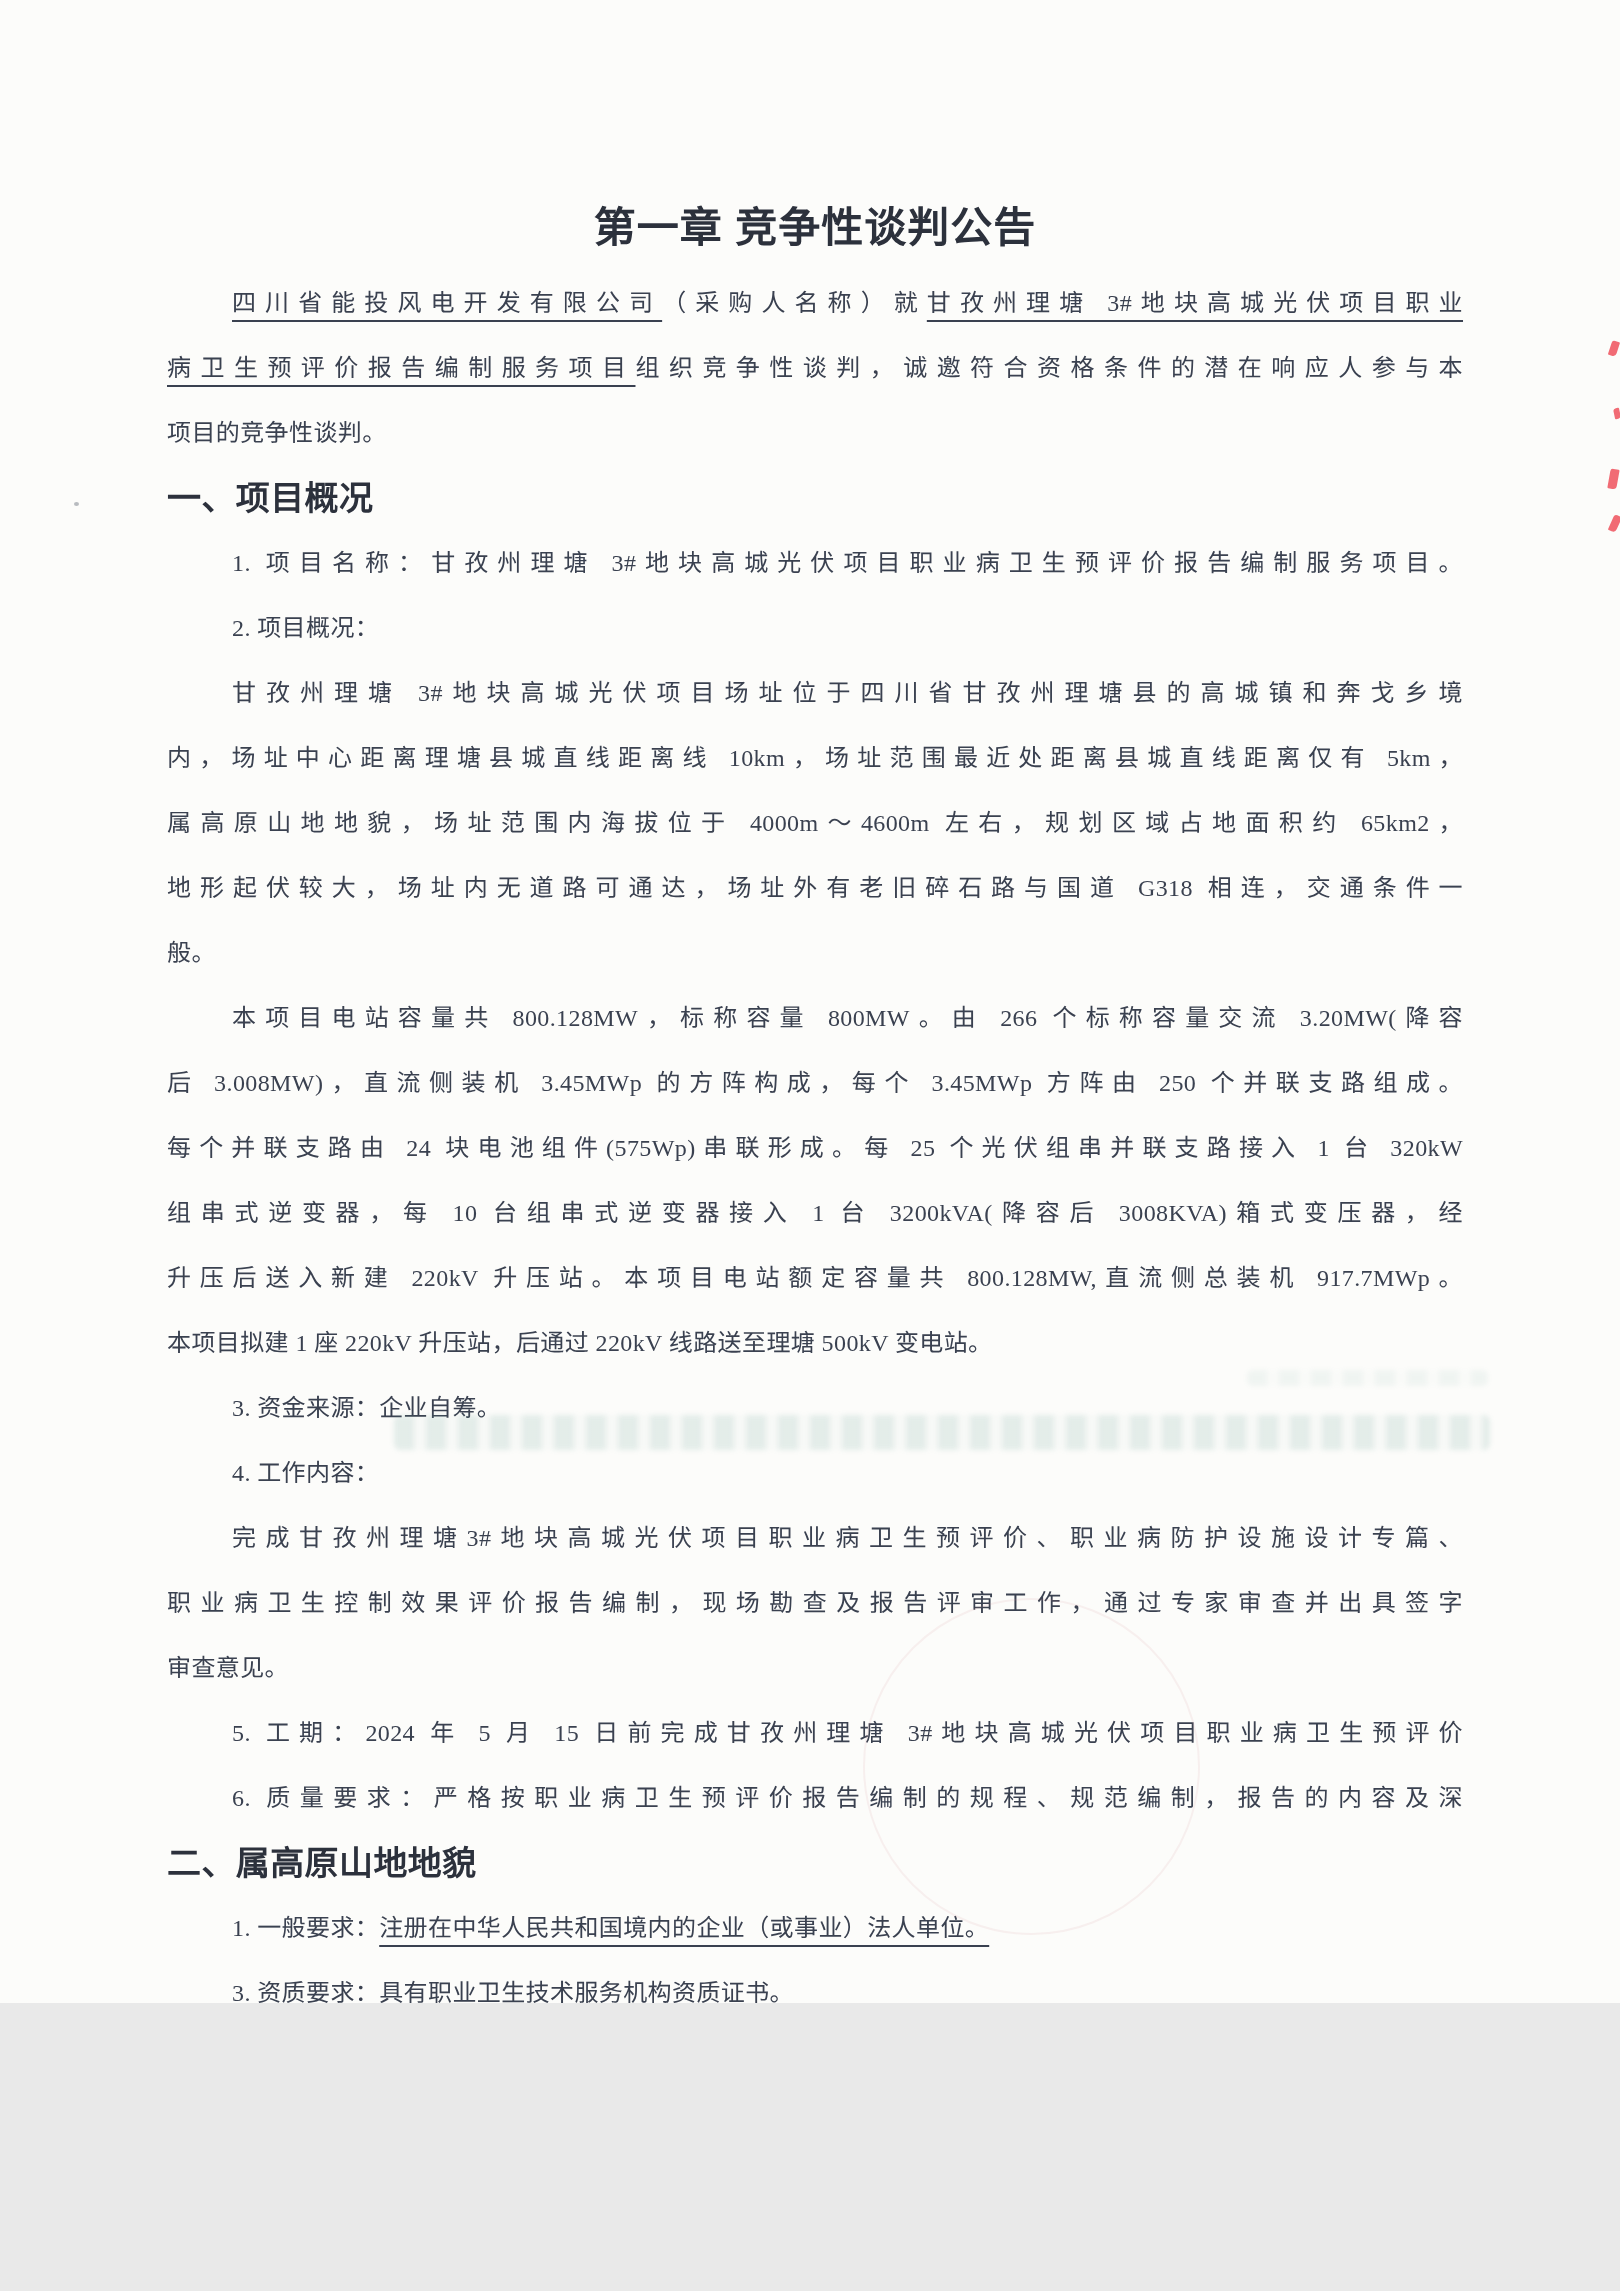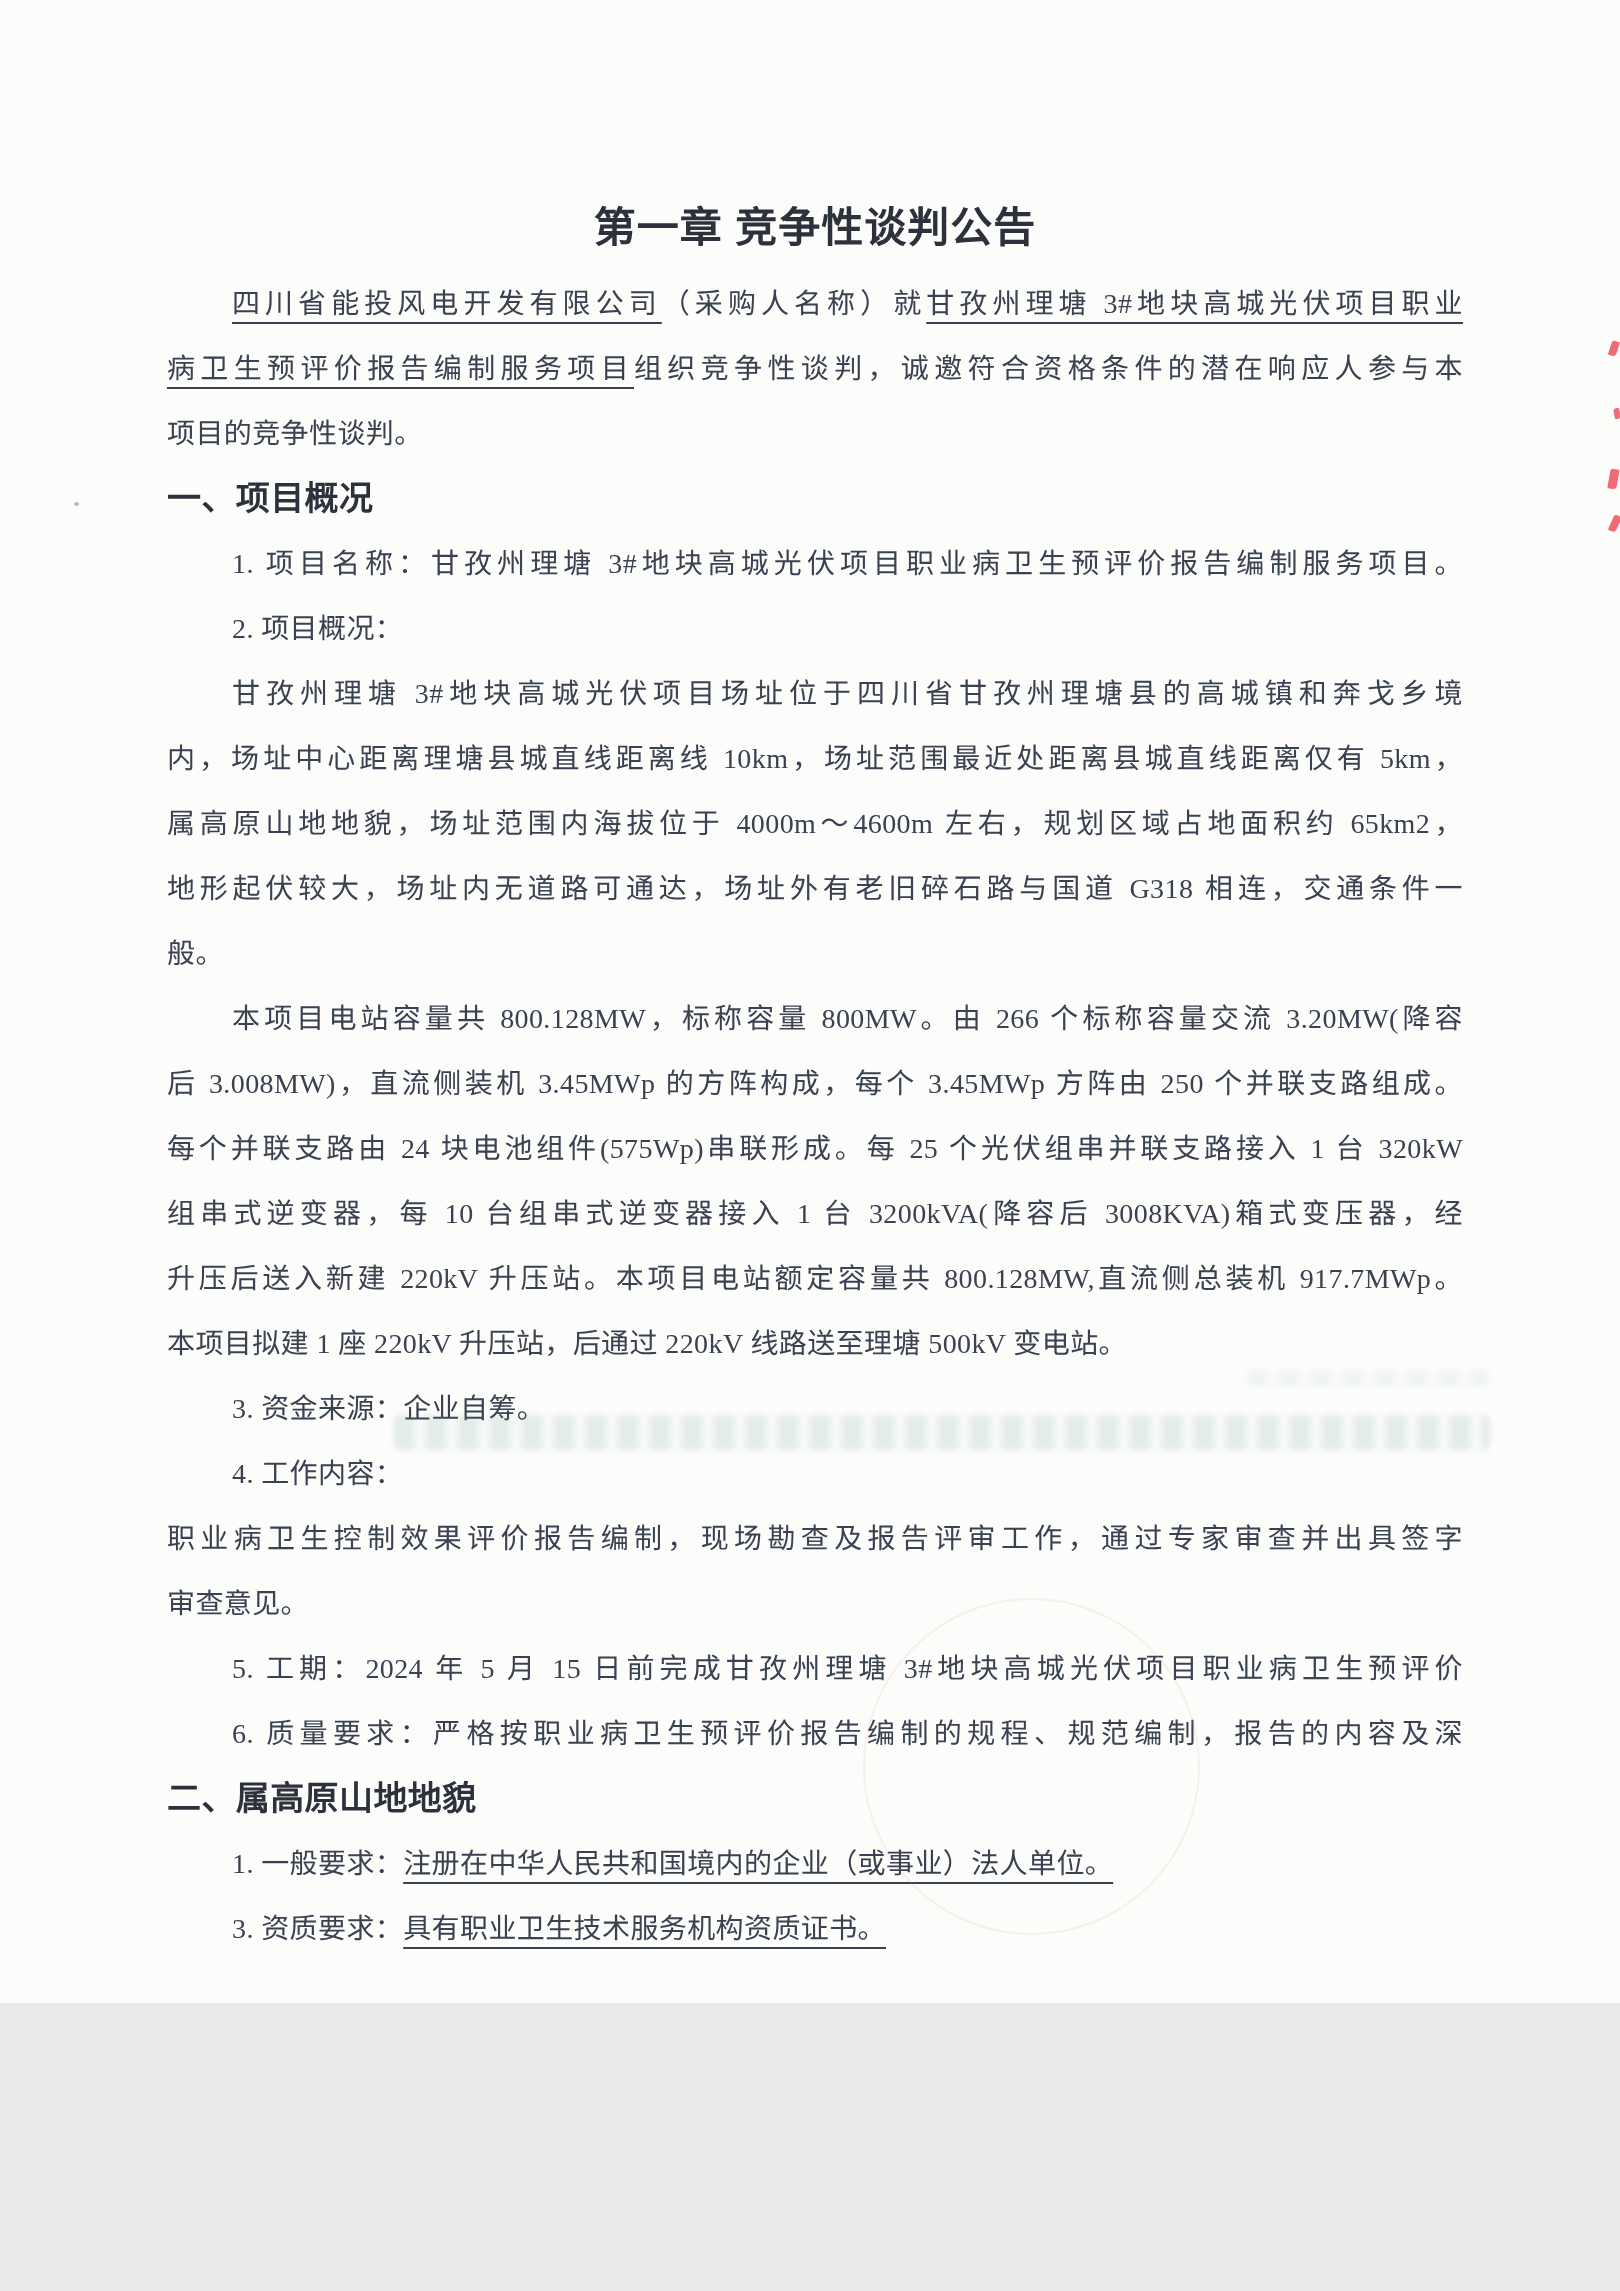--- a/index.html
+++ b/index.html
@@ -23,21 +23,21 @@
     color:var(--c-heading,#2c313c);
     letter-spacing:1px;
   }
   .doc-body{
     position:absolute;
     left:167px;top:271px;width:1296px;
   }
   .line{
     height:65px;
     line-height:65px;
-    font-size:28px;
+    font-size:24px;
     letter-spacing:0.4px;
     white-space:pre-wrap;
     color:var(--c-text,#3a4150);
   }
   .line.j{ text-align:justify; text-align-last:justify; }
   .line.ind{ padding-left:65px; }
   .line.h{
     font-family:"Liberation Sans","DejaVu Sans",sans-serif;
     font-weight:700;
     font-size:34px;
@@ -117,20 +117,21 @@
       <div class="line j"><span class="seg">地形起伏较大，场址内无道路可通达，场址外有老旧碎石路与国道 G318 相连，交通条件一</span></div>
       <div class="line"><span class="seg">般。</span></div>
       <div class="line j ind"><span class="seg">本项目电站容量共 800.128MW，标称容量 800MW。由 266 个标称容量交流 3.20MW(降容</span></div>
       <div class="line j"><span class="seg">后 3.008MW)，直流侧装机 3.45MWp 的方阵构成，每个 3.45MWp 方阵由 250 个并联支路组成。</span></div>
       <div class="line j"><span class="seg">每个并联支路由 24 块电池组件(575Wp)串联形成。每 25 个光伏组串并联支路接入 1 台 320kW</span></div>
       <div class="line j"><span class="seg">组串式逆变器，每 10 台组串式逆变器接入 1 台 3200kVA(降容后 3008KVA)箱式变压器，经</span></div>
       <div class="line j"><span class="seg">升压后送入新建 220kV 升压站。本项目电站额定容量共 800.128MW,直流侧总装机 917.7MWp。</span></div>
       <div class="line"><span class="seg">本项目拟建 1 座 220kV 升压站，后通过 220kV 线路送至理塘 500kV 变电站。</span></div>
       <div class="line ind"><span class="seg">3. 资金来源：企业自筹。</span></div>
       <div class="line ind"><span class="seg">4. 工作内容：</span></div>
+      <div class="line j ind"><span class="seg">完成甘孜州理塘3#地块高城光伏项目职业病卫生预评价、职业病防护设施设计专篇、</span></div>
       <div class="line j"><span class="seg">职业病卫生控制效果评价报告编制，现场勘查及报告评审工作，通过专家审查并出具签字</span></div>
       <div class="line"><span class="seg">审查意见。</span></div>
       <div class="line j ind"><span class="seg">5. 工期：2024 年 5 月 15 日前完成甘孜州理塘 3#地块高城光伏项目职业病卫生预评价</span></div>
       <div class="line j ind"><span class="seg">6. 质量要求：严格按职业病卫生预评价报告编制的规程、规范编制，报告的内容及深</span></div>
       <div class="line h"><span class="seg">二、属高原山地地貌</span></div>
       <div class="line ind"><span class="seg">1. 一般要求：</span><span class="seg u">注册在中华人民共和国境内的企业（或事业）法人单位。</span></div>
       <div class="line ind"><span class="seg">3. 资质要求：</span><span class="seg u">具有职业卫生技术服务机构资质证书。</span></div>
     </div>
 
   <div class="page-number">1</div>

